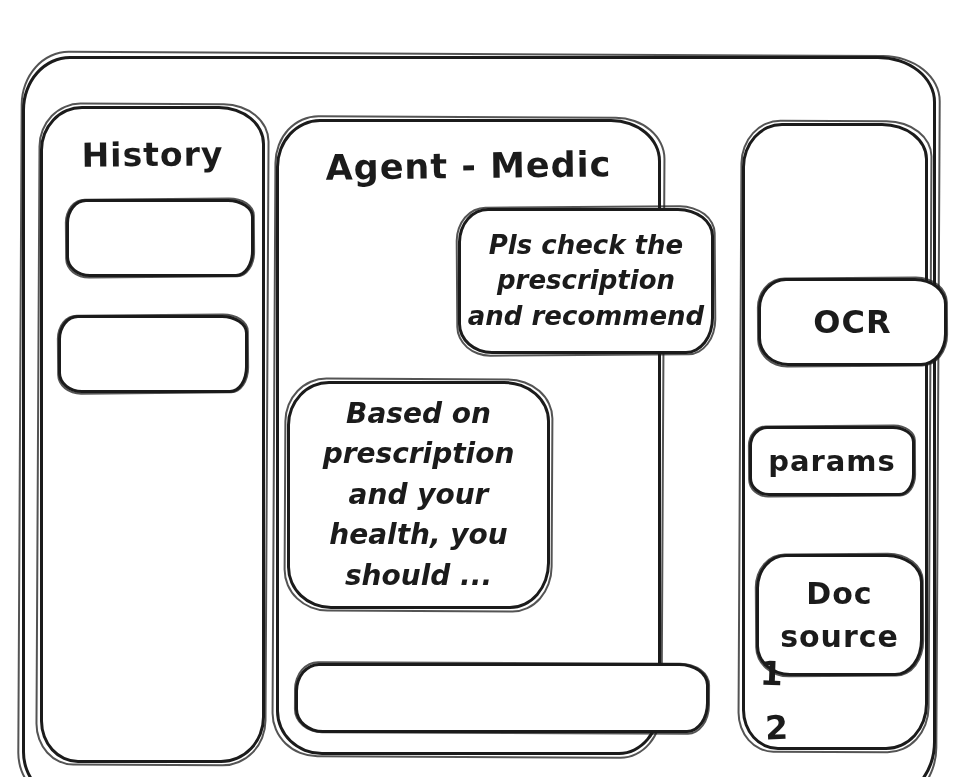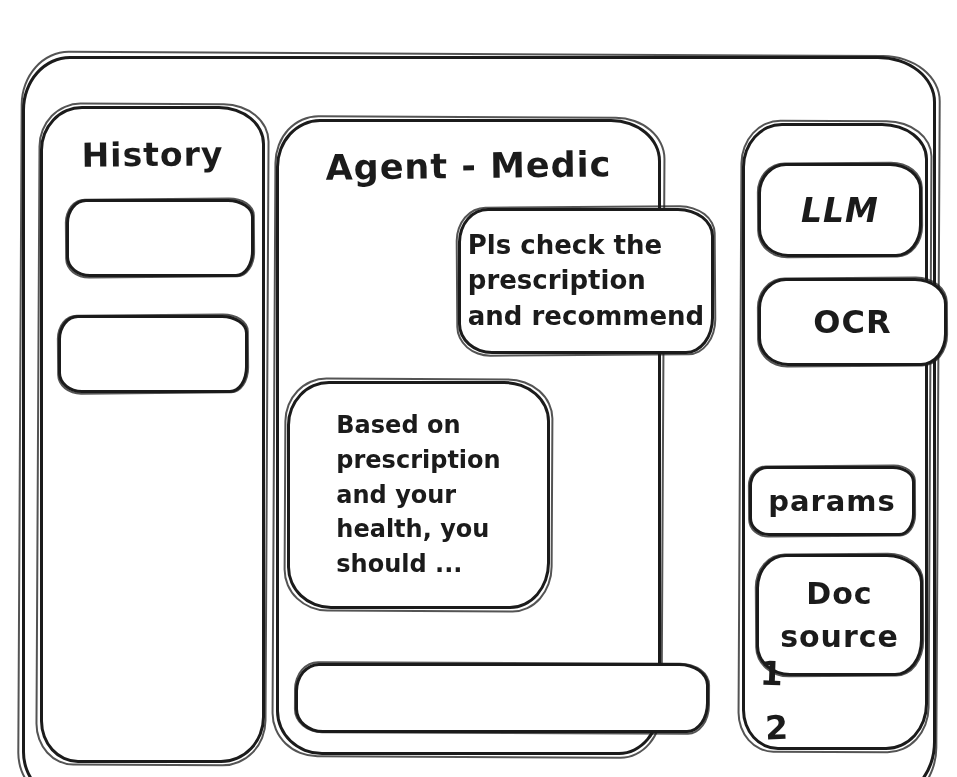--- a/index.html
+++ b/index.html
@@ -77,35 +77,36 @@
     font-size: 35px;
     font-weight: 600;
     letter-spacing: 1px;
     transform: rotate(-0.7deg);
   }
   .bubble {
     position: absolute;
     display: flex;
     align-items: center;
     justify-content: center;
-    text-align: left;
+    text-align: center;
     white-space: pre-line;
     font-weight: 600;
+    font-style: italic;
   }
   .bubble.user {
     left: 179px; top: 86px;
     width: 256px; height: 146px;
     font-size: 26px; line-height: 1.35;
     border-radius: 30px 36px 28px 34px / 34px 28px 36px 30px;
   }
   .bubble.user::before { inset: -5px; transform: rotate(-0.4deg); }
   .bubble.agent {
     left: 8px; top: 259px;
     width: 263px; height: 228px;
-    font-size: 24px; line-height: 1.45;
+    font-size: 28px; line-height: 1.45;
     border-radius: 42px 46px 40px 44px / 44px 40px 46px 42px;
   }
   .chat-input {
     position: absolute;
     left: 16px; top: 541px;
     width: 414px; height: 70px;
     border-radius: 24px 30px 22px 28px / 28px 22px 30px 24px;
     cursor: text;
   }
   .chat-input::before { inset: -4px; transform: rotate(0.25deg); }
@@ -132,21 +133,21 @@
     left: 13px; top: 37px; width: 164px; height: 94px;
     font-size: 33px; font-style: italic;
     border-radius: 28px 32px 26px 30px / 30px 26px 32px 28px;
   }
   .ocr {
     left: 13px; top: 152px; width: 189px; height: 88px;
     font-size: 32px;
     border-radius: 28px 32px 26px 30px / 30px 26px 32px 28px;
   }
   .params {
-    left: 4px; top: 340px; width: 166px; height: 70px;
+    left: 4px; top: 300px; width: 166px; height: 70px;
     font-size: 29px;
     border-radius: 18px 22px 16px 20px / 20px 16px 22px 18px;
   }
   .docsource {
     left: 11px; top: 428px; width: 167px; height: 122px;
     font-size: 30px; line-height: 1.45;
     border-radius: 30px 36px 28px 34px / 34px 28px 36px 30px;
   }
   .doc-num {
     position: absolute;
@@ -175,21 +176,20 @@
 and recommend</div>
       <div class="sketch bubble agent">Based on
 prescription
 and your
 health, you
 should ...</div>
       <div class="sketch chat-input" role="textbox" aria-label="chat message input"></div>
     </main>
 
     <aside class="sketch right-panel">
-      <div class="sketch tool-btn llm">LLM</div>
       <div class="sketch tool-btn ocr">OCR</div>
       <div class="sketch tool-btn params">params</div>
       <div class="sketch tool-btn docsource">Doc
 source</div>
       <div class="doc-num n1">1</div>
       <div class="doc-num n2">2</div>
     </aside>
 
   </div>
 </div>

